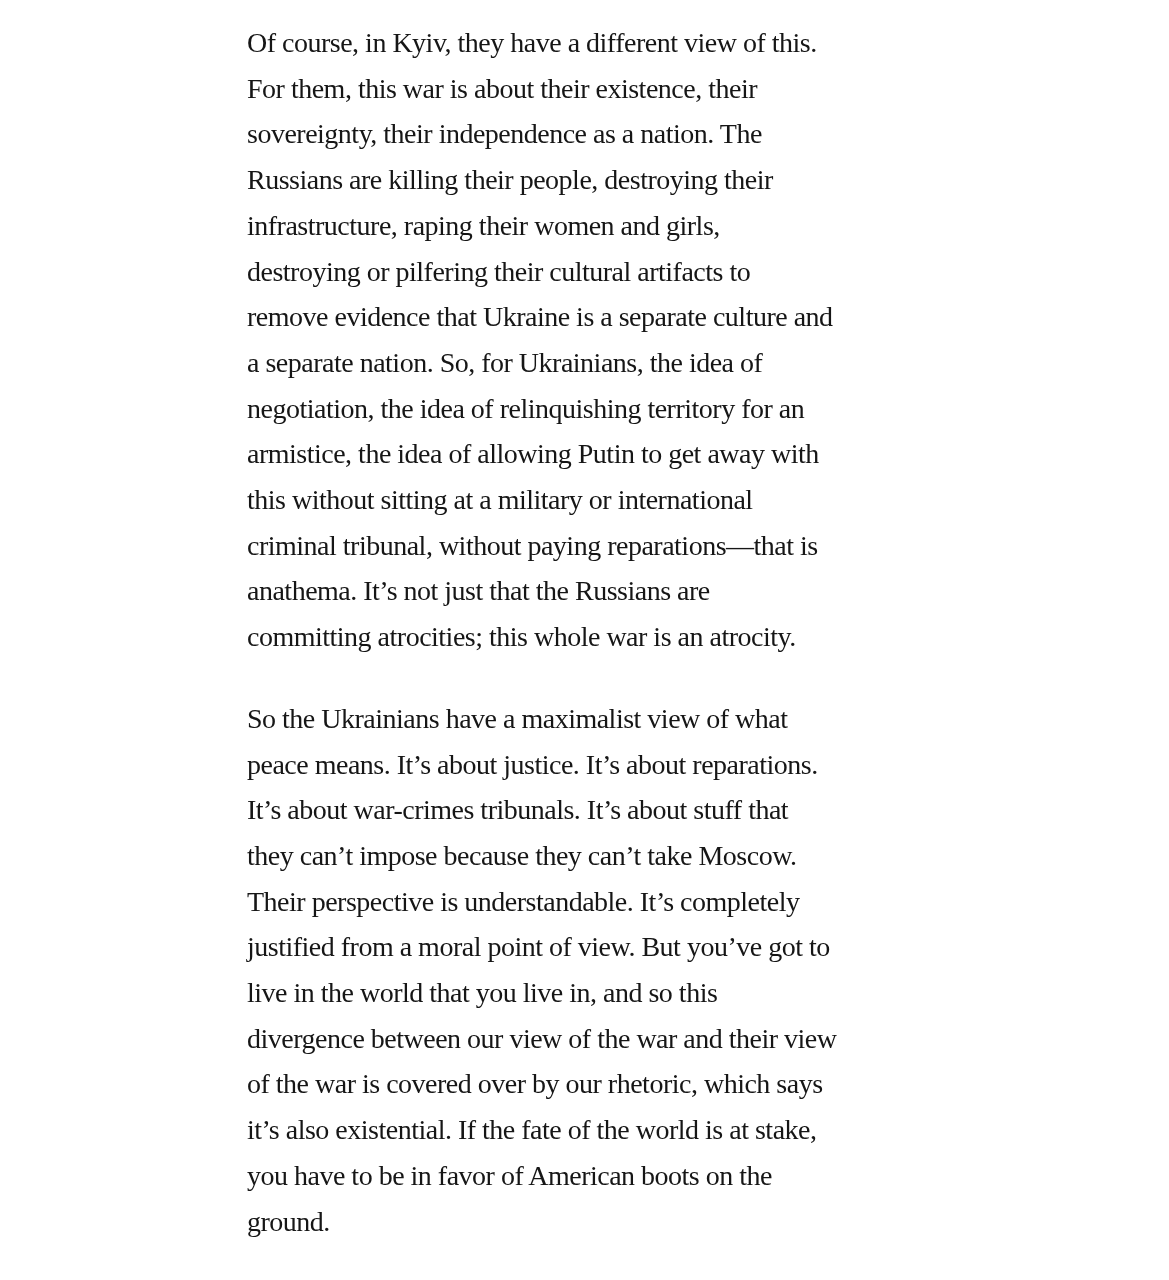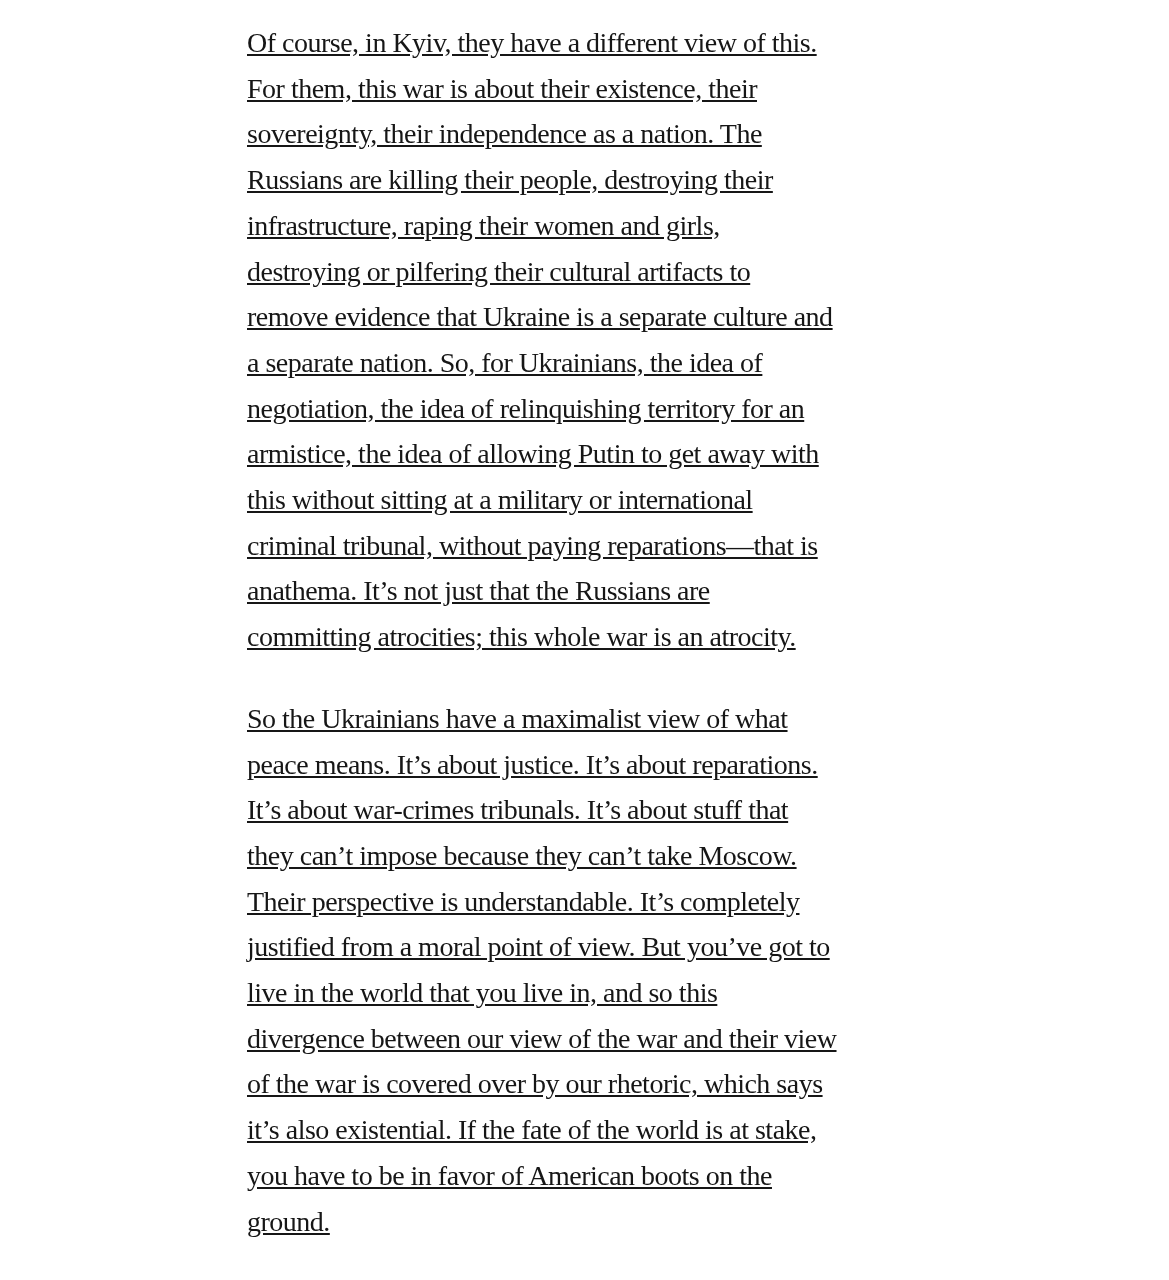--- a/index.html
+++ b/index.html
@@ -21,21 +21,20 @@
     width: 900px;
   }
   .para {
     font-family: "Liberation Serif", serif;
     font-size: 28px;
     line-height: 45.7px;
     letter-spacing: -0.5px;
     color: #161616;
     white-space: pre-line;
     margin: 0 0 36px 0;
-    text-decoration: underline;
     -webkit-font-smoothing: antialiased;
   }
 </style>
 </head>
 <body>
 
 <main class="article-body">
   <p class="para">Of course, in Kyiv, they have a different view of this.
 For them, this war is about their existence, their
 sovereignty, their independence as a nation. The

